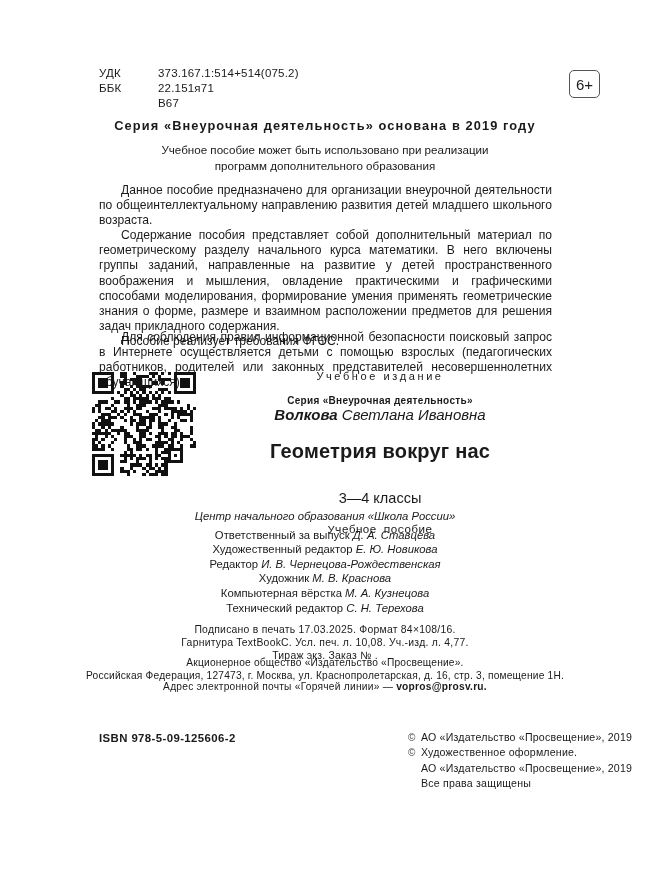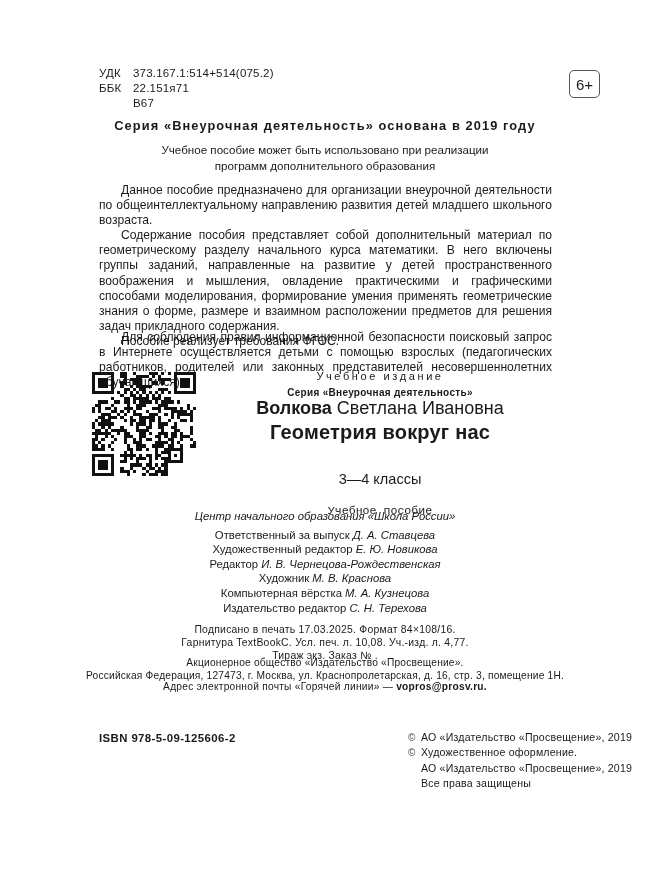--- a/index.html
+++ b/index.html
@@ -25,21 +25,21 @@
   .udk-block {
     position: absolute;
     left: 99px;
     top: 66px;
     font-size: 11.5px;
     line-height: 15px;
     letter-spacing: .2px;
   }
   .udk-row { display: flex; }
   .udk-label { width: 34px; }
-  .udk-val { white-space: pre; }
+  .udk-val { white-space: pre; margin-left: 25px; }
 
   
   .age-badge {
     position: absolute;
     right: 50px;
     top: 70px;
     width: 29px;
     height: 26px;
     border: 1px solid #555;
     border-radius: 5px;
@@ -108,30 +108,31 @@
   .imprint {
     position: absolute;
     left: 150px;
     right: 40px;
     top: 370px;
     text-align: center;
   }
   .imprint-kicker {
     font-size: 11px;
     letter-spacing: 2.6px;
-    margin-bottom: 5px;
+    margin-bottom: 13px;
   }
   .imprint-series {
     font-size: 10px;
     font-weight: bold;
     letter-spacing: .3px;
   }
   .imprint-author {
-    font-size: 18px;
-    margin-bottom: 2px;
+    font-size: 15px;
+    margin-bottom: 17px;
+    font-style: italic;
   }
   .imprint-author b { font-weight: bold; }
   .book-title {
     font-size: 20px;
     font-weight: bold;
     letter-spacing: .2px;
     margin-bottom: 27px;
   }
   .grade {
     font-size: 14.5px;
@@ -282,21 +283,21 @@
     </div>
     <div class="crow">
       <span>Художник</span>
       <i>М. В. Краснова</i>
     </div>
     <div class="crow">
       <span>Компьютерная вёрстка</span>
       <i>М. А. Кузнецова</i>
     </div>
     <div class="crow">
-      <span>Издательство редактор</span>
+      <span>Технический редактор</span>
       <i>С. Н. Терехова</i>
     </div>
   </div>
 
   <div class="print-data">
     <div>Подписано в печать 17.03.2025. Формат 84×108/16.</div>
     <div>Гарнитура TextBookC. Усл. печ. л. 10,08. Уч.-изд. л. 4,77.</div>
     <div>Тираж           экз. Заказ №                    .</div>
   </div>
 

